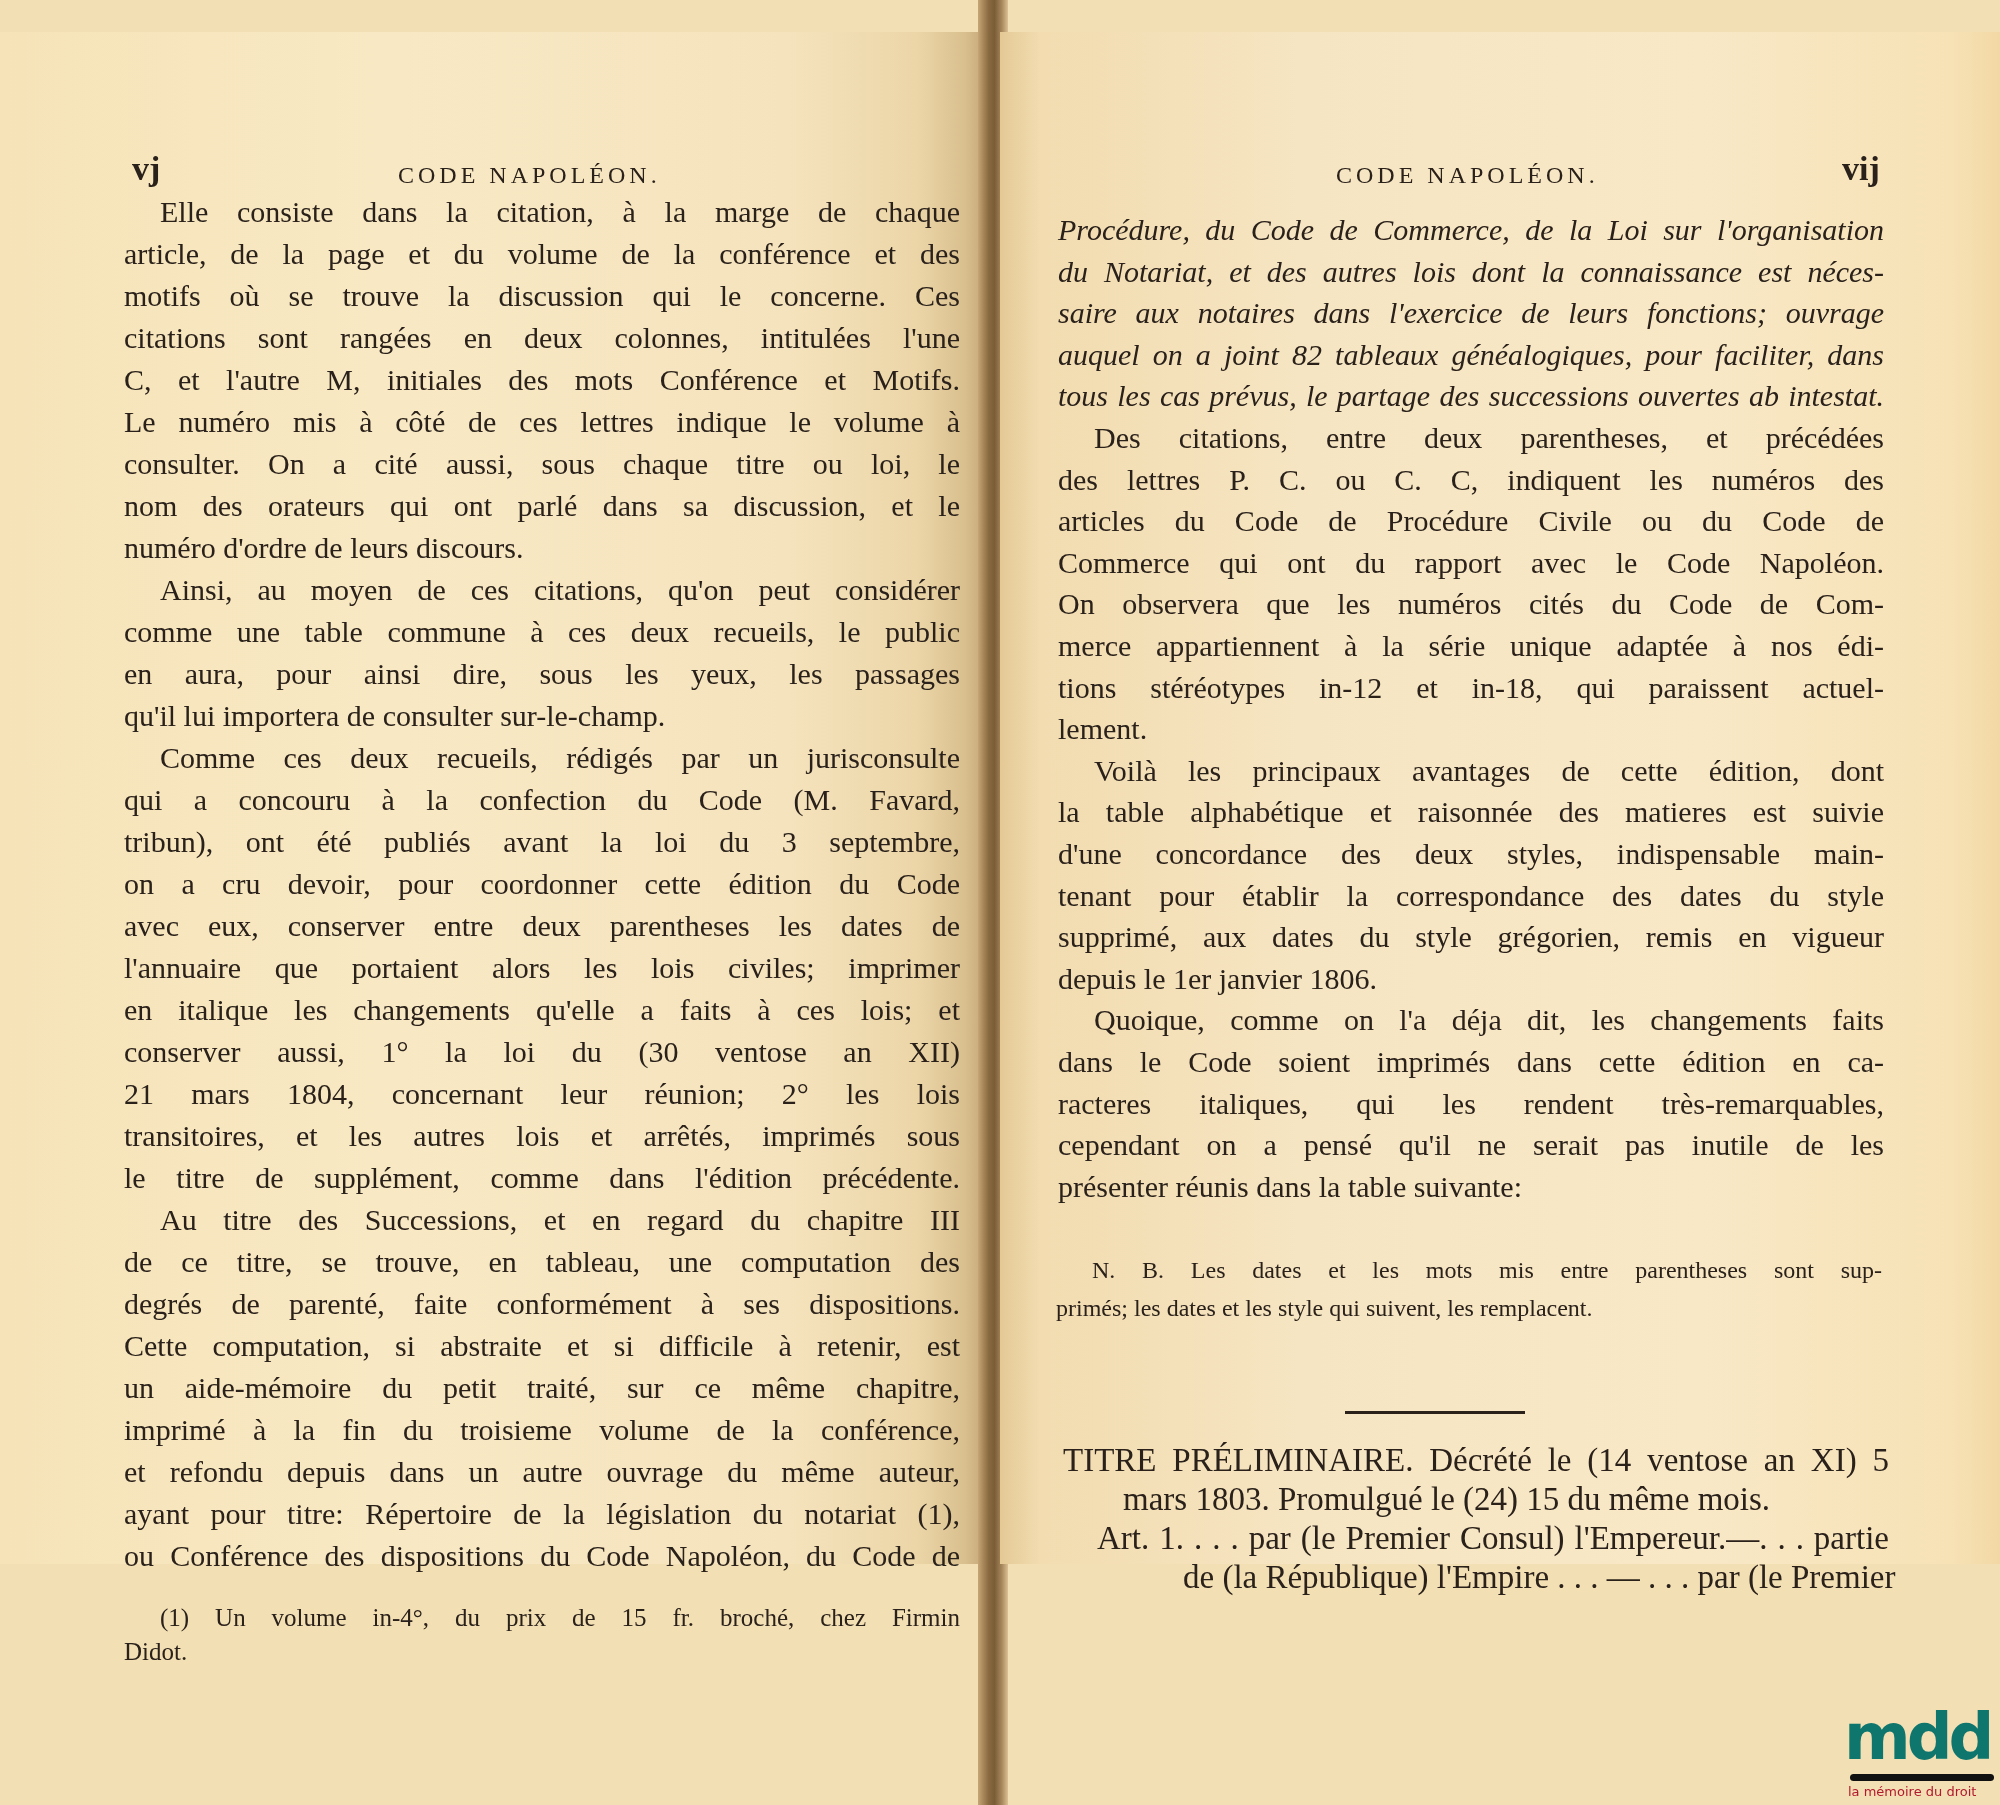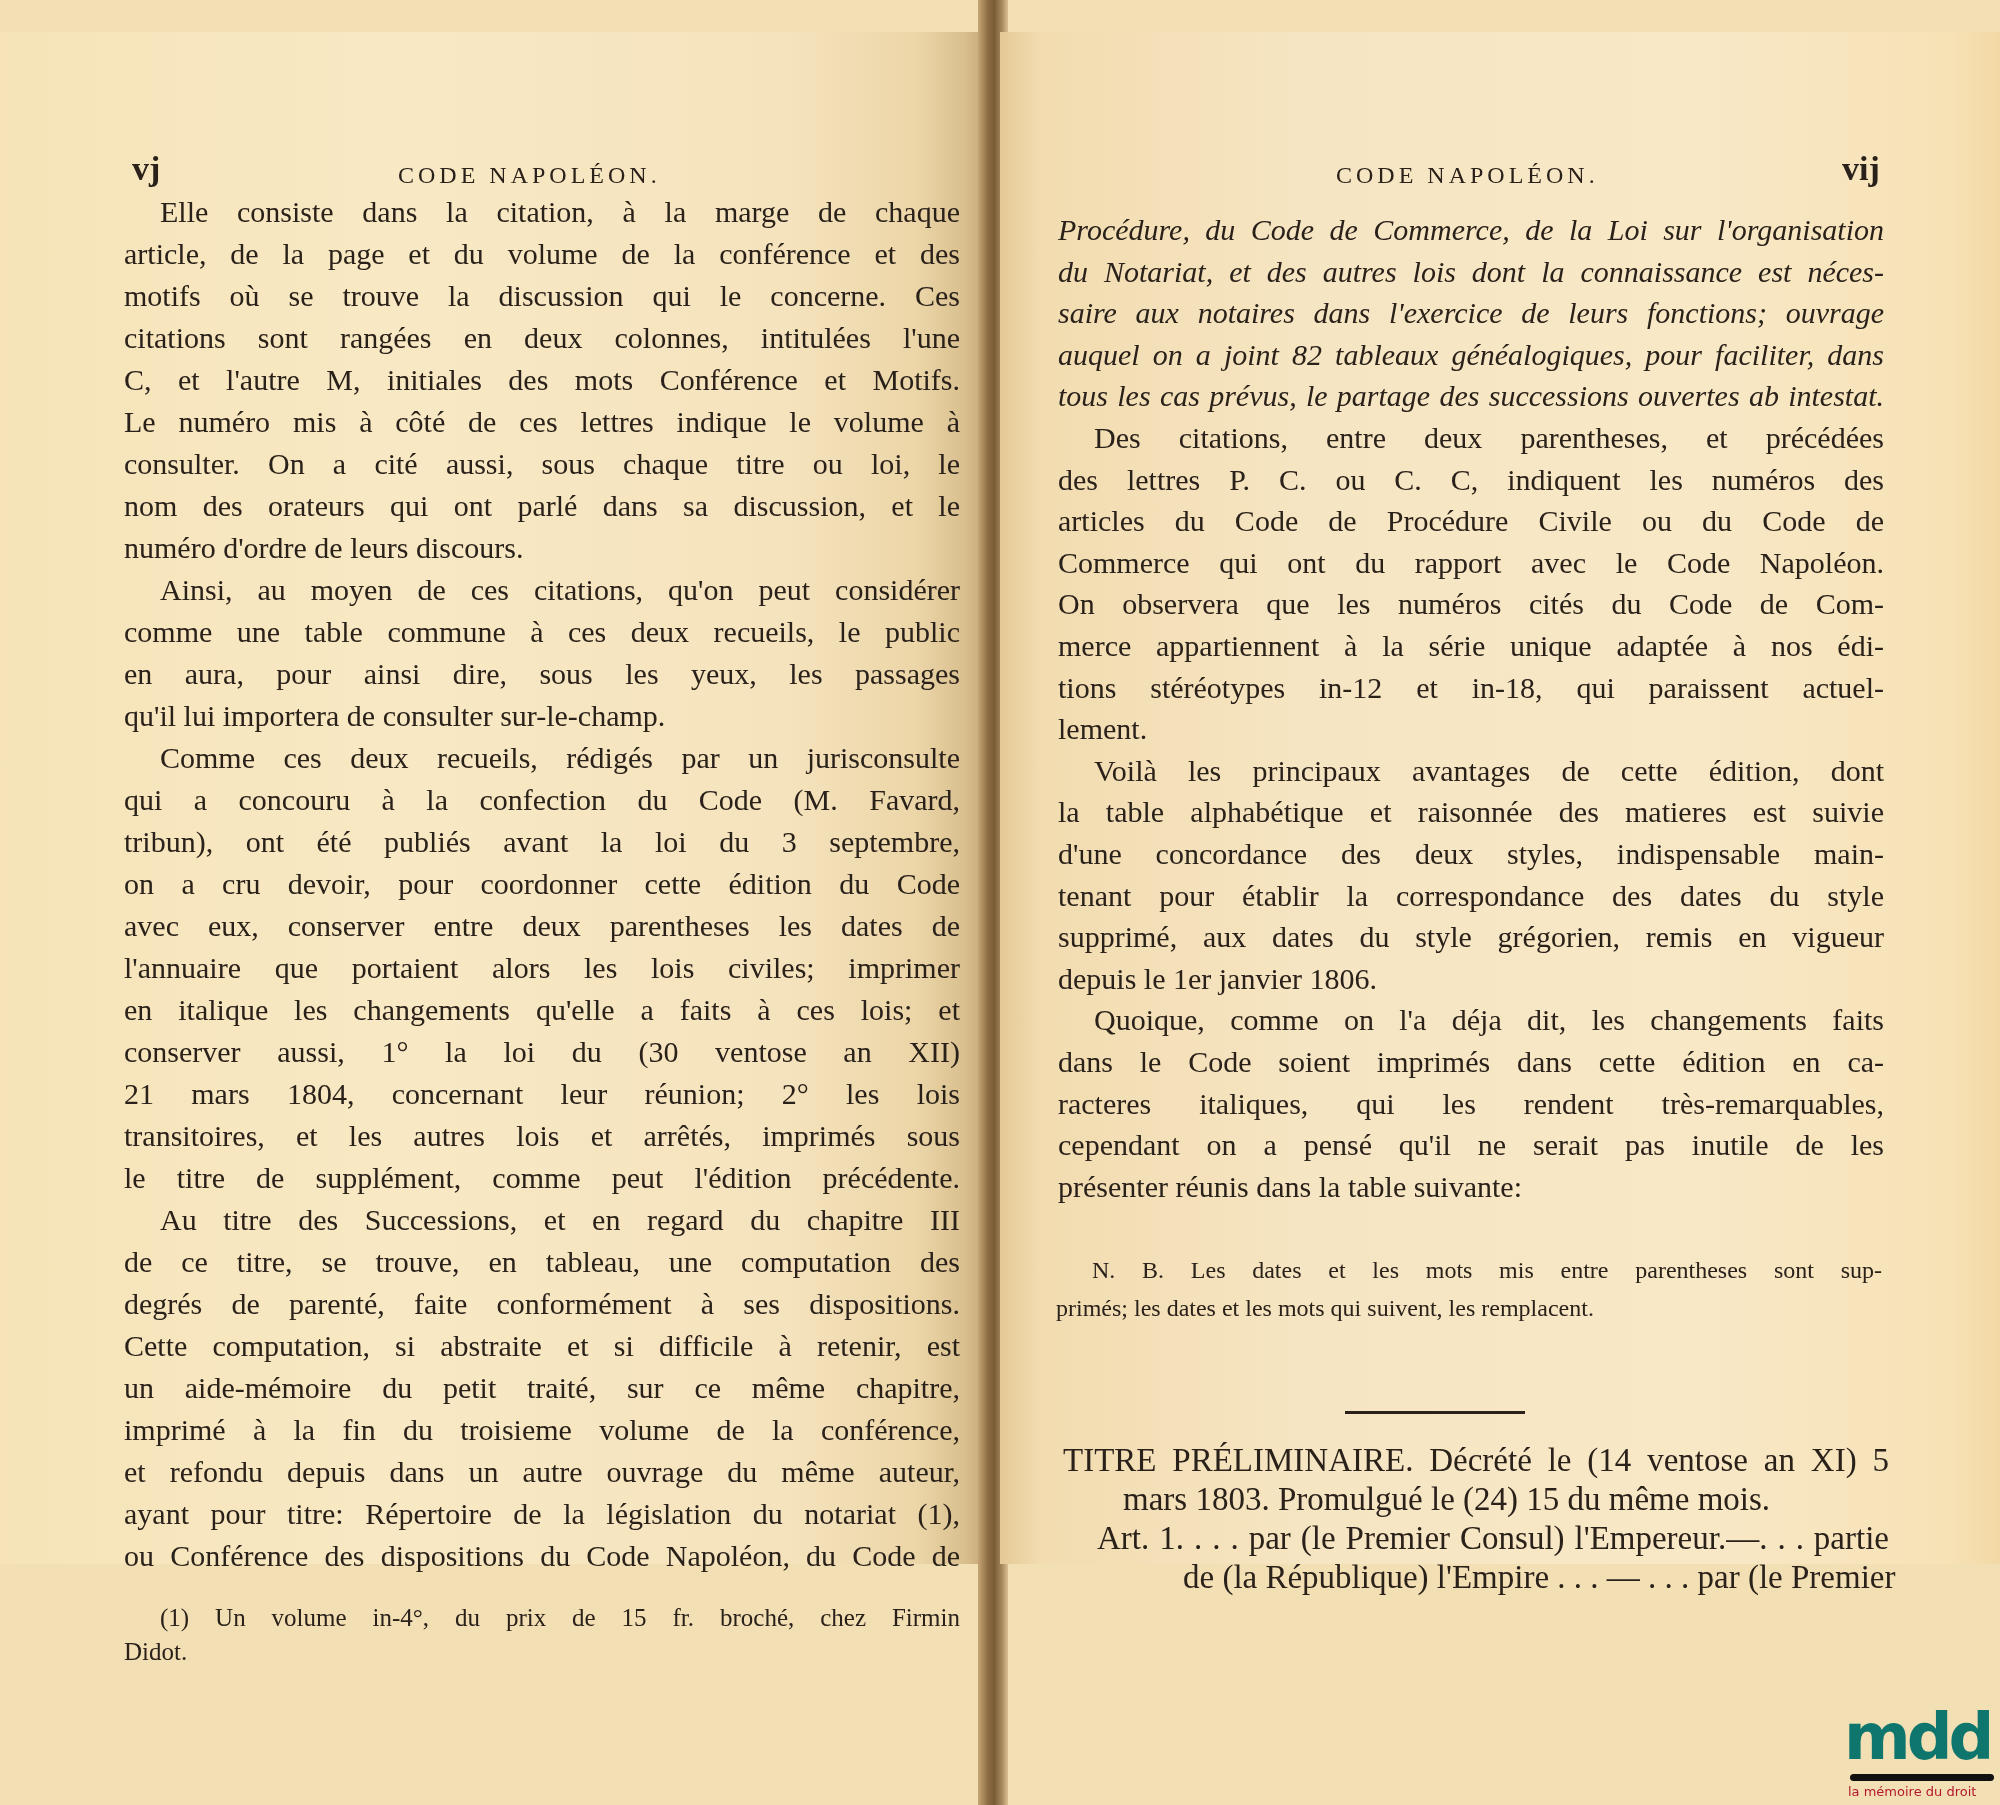--- a/index.html
+++ b/index.html
@@ -84,21 +84,21 @@
         <div class="line indent" style="top: 546px; width: 100%;">Comme ces deux recueils, rédigés par un jurisconsulte</div>
         <div class="line" style="top: 588px; width: 100%;">qui a concouru à la confection du Code (M. Favard,</div>
         <div class="line" style="top: 630px; width: 100%;">tribun), ont été publiés avant la loi du 3 septembre,</div>
         <div class="line" style="top: 672px; width: 100%;">on a cru devoir, pour coordonner cette édition du Code</div>
         <div class="line" style="top: 714px; width: 100%;">avec eux, conserver entre deux parentheses les dates de</div>
         <div class="line" style="top: 756px; width: 100%;">l'annuaire que portaient alors les lois civiles; imprimer</div>
         <div class="line" style="top: 798px; width: 100%;">en italique les changements qu'elle a faits à ces lois; et</div>
         <div class="line" style="top: 840px; width: 100%;">conserver aussi, 1° la loi du (30 ventose an XII)</div>
         <div class="line" style="top: 882px; width: 100%;">21 mars 1804, concernant leur réunion; 2° les lois</div>
         <div class="line" style="top: 924px; width: 100%;">transitoires, et les autres lois et arrêtés, imprimés sous</div>
-        <div class="line" style="top: 966px; width: 100%;">le titre de supplément, comme peut l'édition précédente.</div>
+        <div class="line" style="top: 966px; width: 100%;">le titre de supplément, comme dans l'édition précédente.</div>
         <div class="line indent" style="top: 1008px; width: 100%;">Au titre des Successions, et en regard du chapitre III</div>
         <div class="line" style="top: 1050px; width: 100%;">de ce titre, se trouve, en tableau, une computation des</div>
         <div class="line" style="top: 1092px; width: 100%;">degrés de parenté, faite conformément à ses dispositions.</div>
         <div class="line" style="top: 1134px; width: 100%;">Cette computation, si abstraite et si difficile à retenir, est</div>
         <div class="line" style="top: 1176px; width: 100%;">un aide-mémoire du petit traité, sur ce même chapitre,</div>
         <div class="line" style="top: 1218px; width: 100%;">imprimé à la fin du troisieme volume de la conférence,</div>
         <div class="line" style="top: 1260px; width: 100%;">et refondu depuis dans un autre ouvrage du même auteur,</div>
         <div class="line" style="top: 1302px; width: 100%;">ayant pour titre: Répertoire de la législation du notariat (1),</div>
         <div class="line" style="top: 1344px; width: 100%;">ou Conférence des dispositions du Code Napoléon, du Code de</div>
       </div>
@@ -136,21 +136,21 @@
         <div class="line indent" style="top: 790.4px; width: 100%;">Quoique, comme on l'a déja dit, les changements faits</div>
         <div class="line" style="top: 832px; width: 100%;">dans le Code soient imprimés dans cette édition en ca-</div>
         <div class="line" style="top: 873.6px; width: 100%;">racteres italiques, qui les rendent très-remarquables,</div>
         <div class="line" style="top: 915.2px; width: 100%;">cependant on a pensé qu'il ne serait pas inutile de les</div>
         <div class="line last" style="top: 956.8px; width: 100%;">présenter réunis dans la table suivante:</div>
       </div>
   </div>
 
   <div class="text-block" id="right-nb" style="left:1056px; top:1250px; width:826px;">
       <div class="line indent nb-line" style="top: 0px; width: 100%;">N. B. Les dates et les mots mis entre parentheses sont sup-</div>
-      <div class="line last nb-line" style="top: 38px; width: 100%;">primés; les dates et les mots qui suivent, les remplacent.</div>
+      <div class="line last nb-line" style="top: 38px; width: 100%;">primés; les dates et les style qui suivent, les remplacent.</div>
     </div>
 
   <div class="rule"></div>
   <div class="text-block" id="right-titre" style="left:1050px; top:1440px; width:826px;">
       <div class="line titre-line" style="top: 0px; width: 100%;">TITRE PRÉLIMINAIRE. Décrété le (14 ventose an XI) 5</div>
       <div class="line last titre-line" style="top: 39px; width: 100%; padding-left: 60px; box-sizing: border-box;">mars 1803. Promulgué le (24) 15 du même mois.</div>
       <div class="line titre-line" style="top: 78px; width: 100%; padding-left: 34px; box-sizing: border-box;">Art. 1. . . . par (le Premier Consul) l'Empereur.—. . . partie</div>
       <div class="line last titre-line" style="top: 117px; width: 100%; padding-left: 120px; box-sizing: border-box;">de (la République) l'Empire . . . — . . . par (le Premier</div>
     </div>
 

